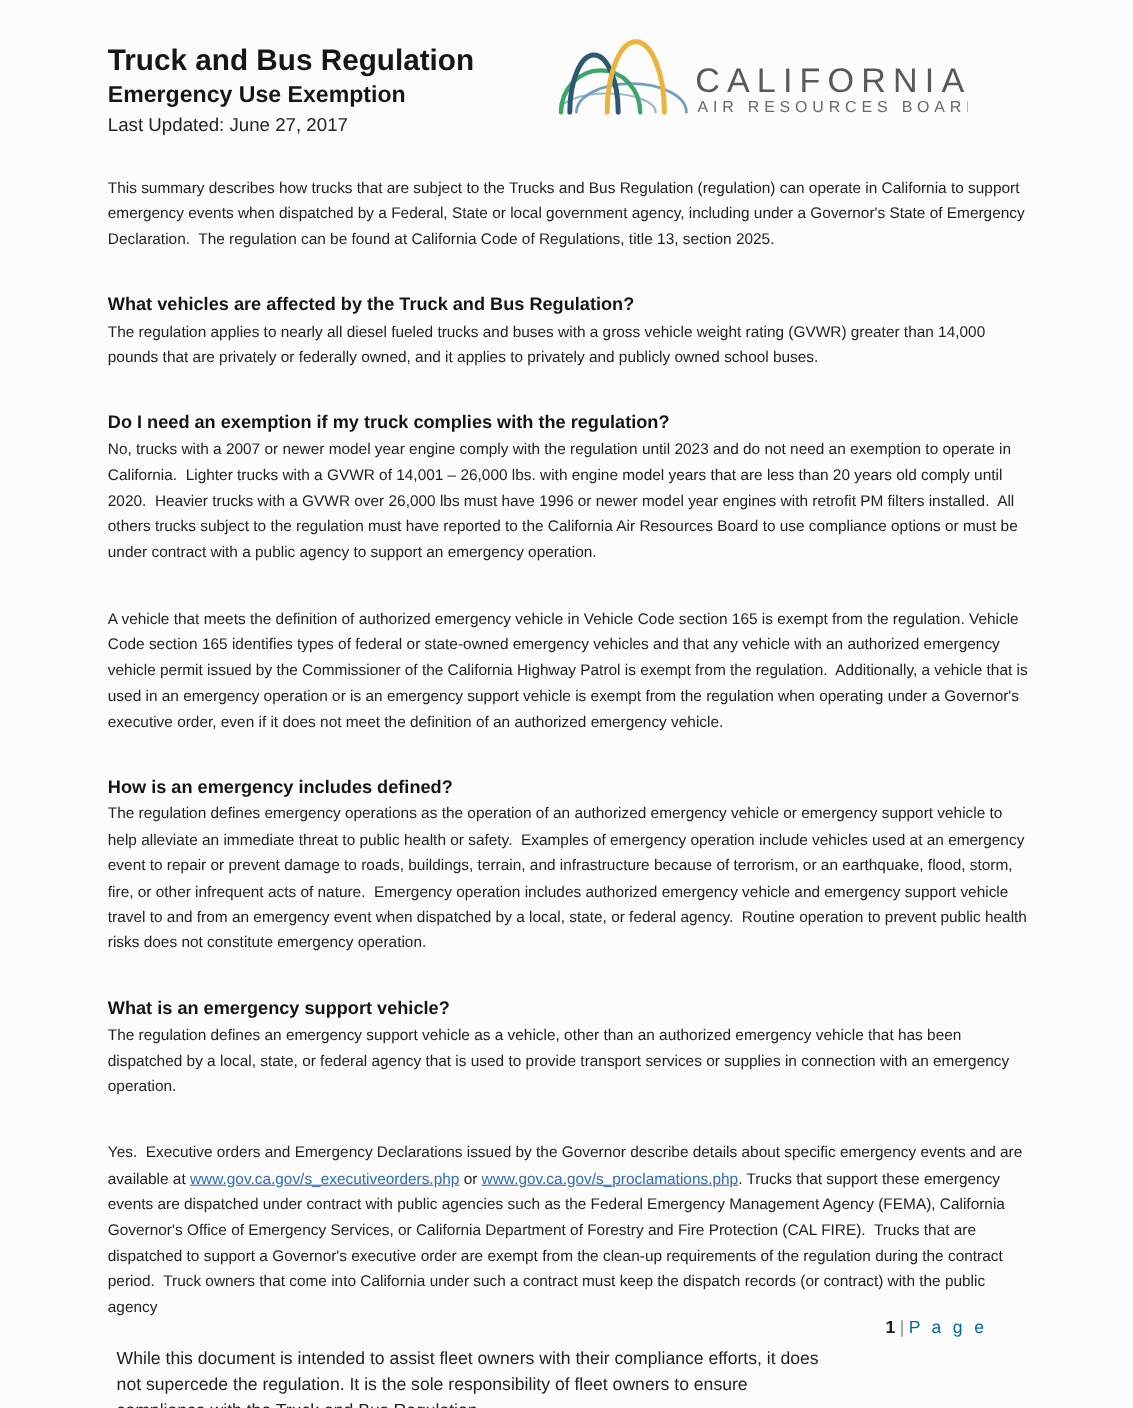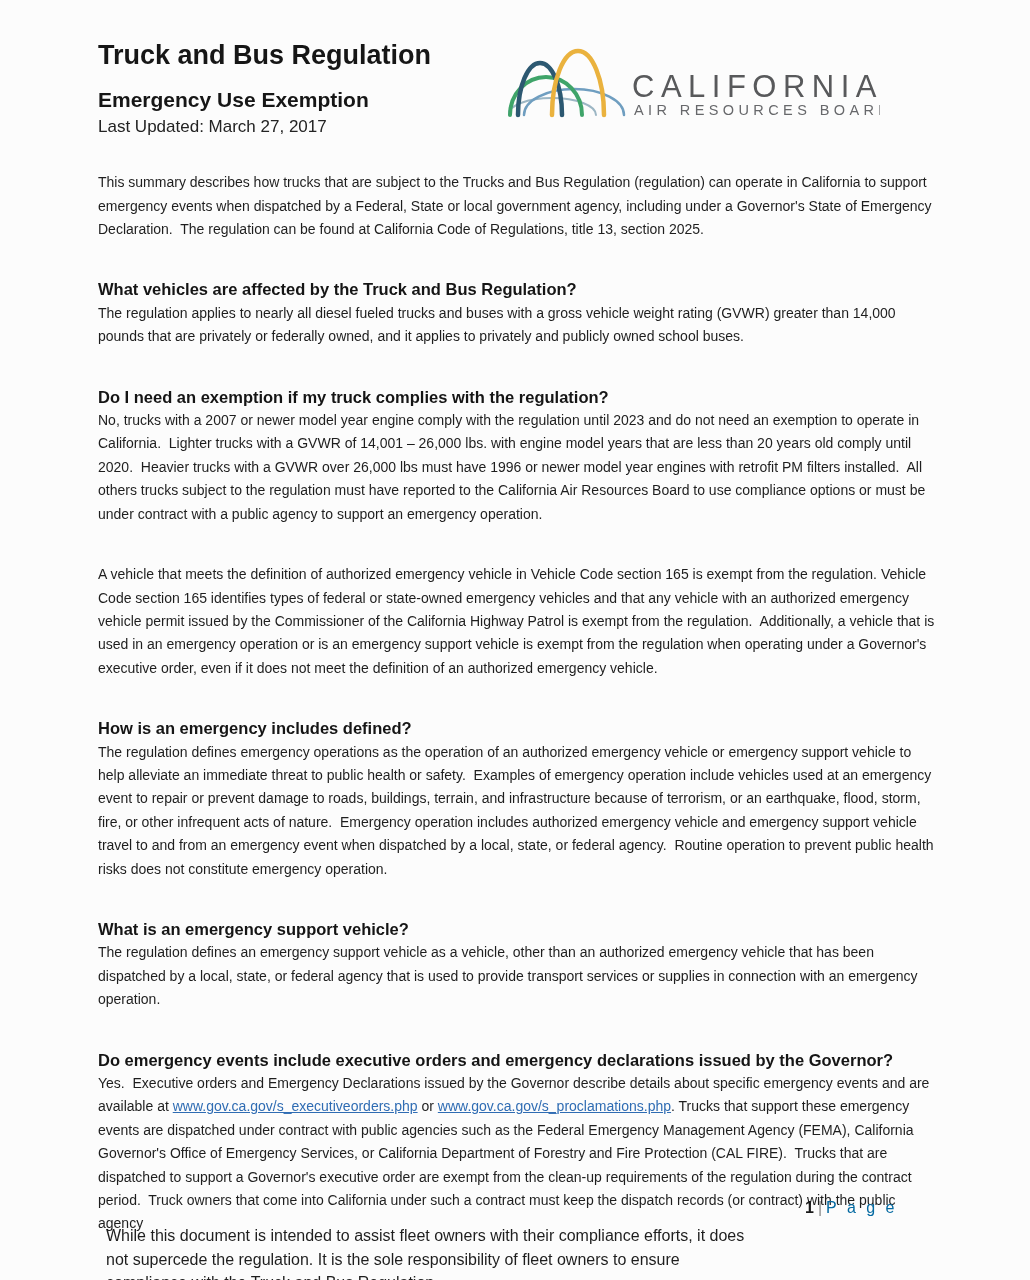--- a/index.html
+++ b/index.html
@@ -14,34 +14,34 @@
     background: #fcfcfc;
     color: #1e1e1e;
     padding: 40px 92px 30px 98px;
     overflow: hidden;
   }
 
   
   .header {
     display: flex;
     justify-content: space-between;
-    align-items: flex-end;
+    align-items: flex-start;
   }
   .title-block { flex: 0 0 auto; }
   .doc-title {
     font-size: 27px;
     font-weight: bold;
     color: #161616;
     line-height: 1.15;
   }
   .doc-subtitle {
     font-size: 21px;
     font-weight: bold;
     color: #161616;
-    margin-top: 16px;
+    margin-top: 3px;
     line-height: 1.2;
   }
   .doc-updated {
     font-size: 17px;
     color: #232323;
     margin-top: 5px;
   }
   .logo {
     flex: 0 0 auto;
     margin-top: -8px;
@@ -98,21 +98,21 @@
 </style>
 </head>
 <body>
 
 <div class="page">
 
   <div class="header">
     <div class="title-block">
       <div class="doc-title">Truck and Bus Regulation</div>
       <div class="doc-subtitle">Emergency Use Exemption</div>
-      <div class="doc-updated">Last Updated: March 27, 2017</div>
+      <div class="doc-updated">Last Updated: June 27, 2017</div>
     </div>
 
     <div class="logo">
       <svg width="372" height="88" viewBox="0 0 372 88">
         <g fill="none" stroke-linecap="round">
           <path d="M 0 70 A 44 17 0 0 1 88 70" stroke-width="2" stroke="#9cb6c4"></path>
           <path d="M 16 70 A 50 26 0 0 1 116 70" stroke-width="2.5" stroke="#6f9ec0"></path>
           <path d="M 2 70 A 36 38 0 0 1 74 70" stroke-width="4" stroke="#3fa469"></path>
           <path d="M 10 70 A 22 52 0 0 1 54 70" stroke-width="4.5" stroke="#2c5871"></path>
           <path d="M 44 70 A 26 64 0 0 1 96 70" stroke-width="4.5" stroke="#eab23e"></path>
@@ -145,21 +145,20 @@
       <h2>How is an emergency includes defined?</h2>
       <p class="doc-paragraph">The regulation defines emergency operations as the operation of an authorized emergency vehicle or emergency support vehicle to help alleviate an immediate threat to public health or safety.  Examples of emergency operation include vehicles used at an emergency event to repair or prevent damage to roads, buildings, terrain, and infrastructure because of terrorism, or an earthquake, flood, storm, fire, or other infrequent acts of nature.  Emergency operation includes authorized emergency vehicle and emergency support vehicle travel to and from an emergency event when dispatched by a local, state, or federal agency.  Routine operation to prevent public health risks does not constitute emergency operation.</p>
     </section>
 
     <section class="doc-section">
       <h2>What is an emergency support vehicle?</h2>
       <p class="doc-paragraph">The regulation defines an emergency support vehicle as a vehicle, other than an authorized emergency vehicle that has been dispatched by a local, state, or federal agency that is used to provide transport services or supplies in connection with an emergency operation.</p>
     </section>
 
     <section class="doc-section">
-      <h2>Do emergency events include executive orders and emergency declarations issued by the Governor?</h2>
       <p class="doc-paragraph"><span>Yes.  Executive orders and Emergency Declarations issued by the Governor describe details about specific emergency events and are available at </span><a class="doc-link">www.gov.ca.gov/s_executiveorders.php</a><span> or </span><a class="doc-link">www.gov.ca.gov/s_proclamations.php</a><span>. Trucks that support these emergency events are dispatched under contract with public agencies such as the Federal Emergency Management Agency (FEMA), California Governor's Office of Emergency Services, or California Department of Forestry and Fire Protection (CAL FIRE).  Trucks that are dispatched to support a Governor's executive order are exempt from the clean-up requirements of the regulation during the contract period.  Truck owners that come into California under such a contract must keep the dispatch records (or contract) with the public agency</span></p>
     </section>
 
   </div>
 
   <div class="footer">
     <div class="footer-disclaimer">While this document is intended to assist fleet owners with their compliance efforts, it does not supercede the regulation. It is the sole responsibility of fleet owners to ensure compliance with the Truck and Bus Regulation.</div>
     <div class="page-number">
       <span class="num">1</span><span class="sep">|</span><span class="word">P a g e</span>
     </div>

